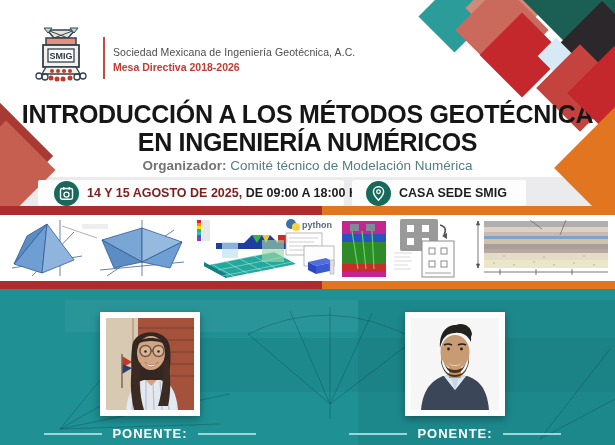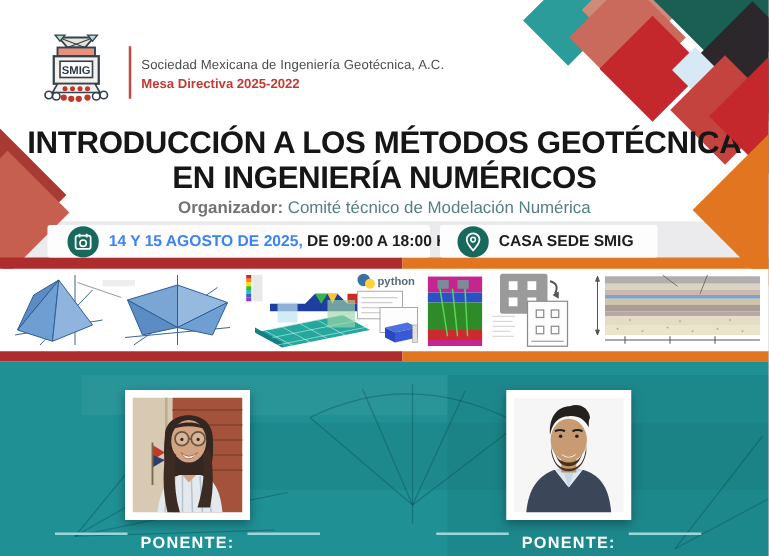--- a/index.html
+++ b/index.html
@@ -26,40 +26,40 @@
   
   #sched-band{left:0;top:177px;width:615px;height:30px;background:#ebebee;}
   .panel{position:absolute;top:180px;height:26px;background:#fdfdfe;border-radius:2px;
          display:flex;align-items:center;z-index:5;}
   #panel-date{left:38px;width:306px;}
   #panel-venue{left:352px;width:174px;}
   .badge{width:25px;height:25px;border-radius:50%;background:#17695c;flex:0 0 auto;
          display:flex;align-items:center;justify-content:center;margin-left:14px;}
   #panel-date .badge{margin-left:16px;}
   .sched-text{margin-left:8px;font-size:12.5px;font-weight:bold;color:#1d1d1d;white-space:nowrap;}
-  .date-orange{color:#3b82f6;text-align:right;}
+  .date-orange{color:#7f1d1d;text-align:right;}
 
   
   .bar{position:absolute;width:615px;height:9px;z-index:4;}
   .bar .seg-red{position:absolute;left:0;top:0;width:322px;height:100%;background:#ae2c2e;}
   .bar .seg-orange{position:absolute;left:322px;top:0;width:293px;height:100%;background:#e2751f;}
   #bar-top{top:206px;}
   #bar-bottom{top:281px;height:8px;}
 
   #gallery{left:0;top:215px;width:615px;height:66px;background:#fff;z-index:3;}
   .tile{position:absolute;overflow:hidden;}
 
   
   #teal{left:0;top:289px;width:615px;height:156px;background:#1f9094;z-index:2;}
   .teal-shade{position:absolute;}
   .photo-frame{position:absolute;top:23px;width:100px;height:104px;background:#fff;
                padding:6px;box-shadow:0 3px 8px rgba(0,0,0,.35);z-index:3;}
   #frame-left{left:100px;}
   #frame-right{left:405px;}
-  .ponente-row{position:absolute;top:137px;width:260px;display:flex;
+  .ponente-row{position:absolute;top:137px;width:260px;display:flex;align-items:center;
                justify-content:center;gap:10px;z-index:3;}
   #ponente-left{left:20px;}
   #ponente-right{left:325px;}
   .ponente-label{color:#ffffff;font-weight:bold;font-size:13px;letter-spacing:1px;}
   .ponente-line{width:58px;height:2px;background:#9bd6d9;}
 </style>
 </head>
 <body>
 
 <div id="flyer">
@@ -99,21 +99,21 @@
       <circle cx="47" cy="53" r="3" fill="none" stroke="#33424f" stroke-width="1.3"></circle>
       <circle cx="53" cy="52" r="3" fill="none" stroke="#33424f" stroke-width="1.3"></circle>
       <circle cx="21" cy="54" r="2.5" fill="#c0392b"></circle>
         <circle cx="27" cy="55" r="2.5" fill="#c0392b"></circle>
       <circle cx="33" cy="55" r="2.5" fill="#c0392b"></circle>
         <circle cx="40" cy="54" r="2.5" fill="#c0392b"></circle>
     </svg>
   </div>
   <div class="abs" id="logo-sep"></div>
   <div class="abs" id="org-name">Sociedad Mexicana de Ingeniería Geotécnica, A.C.</div>
-  <div class="abs" id="board-name">Mesa Directiva 2025-2022</div>
+  <div class="abs" id="board-name">Mesa Directiva 2018-2026</div>
 
   <div class="abs" id="title">
     <div>INTRODUCCIÓN A LOS MÉTODOS GEOTÉCNICA</div>
     <div>EN INGENIERÍA NUMÉRICOS</div>
   </div>
   <div class="abs" id="organizer">
     <b>Organizador:</b><span> Comité técnico de Modelación Numérica</span>
   </div>
 
   <div class="abs" id="sched-band"></div>

